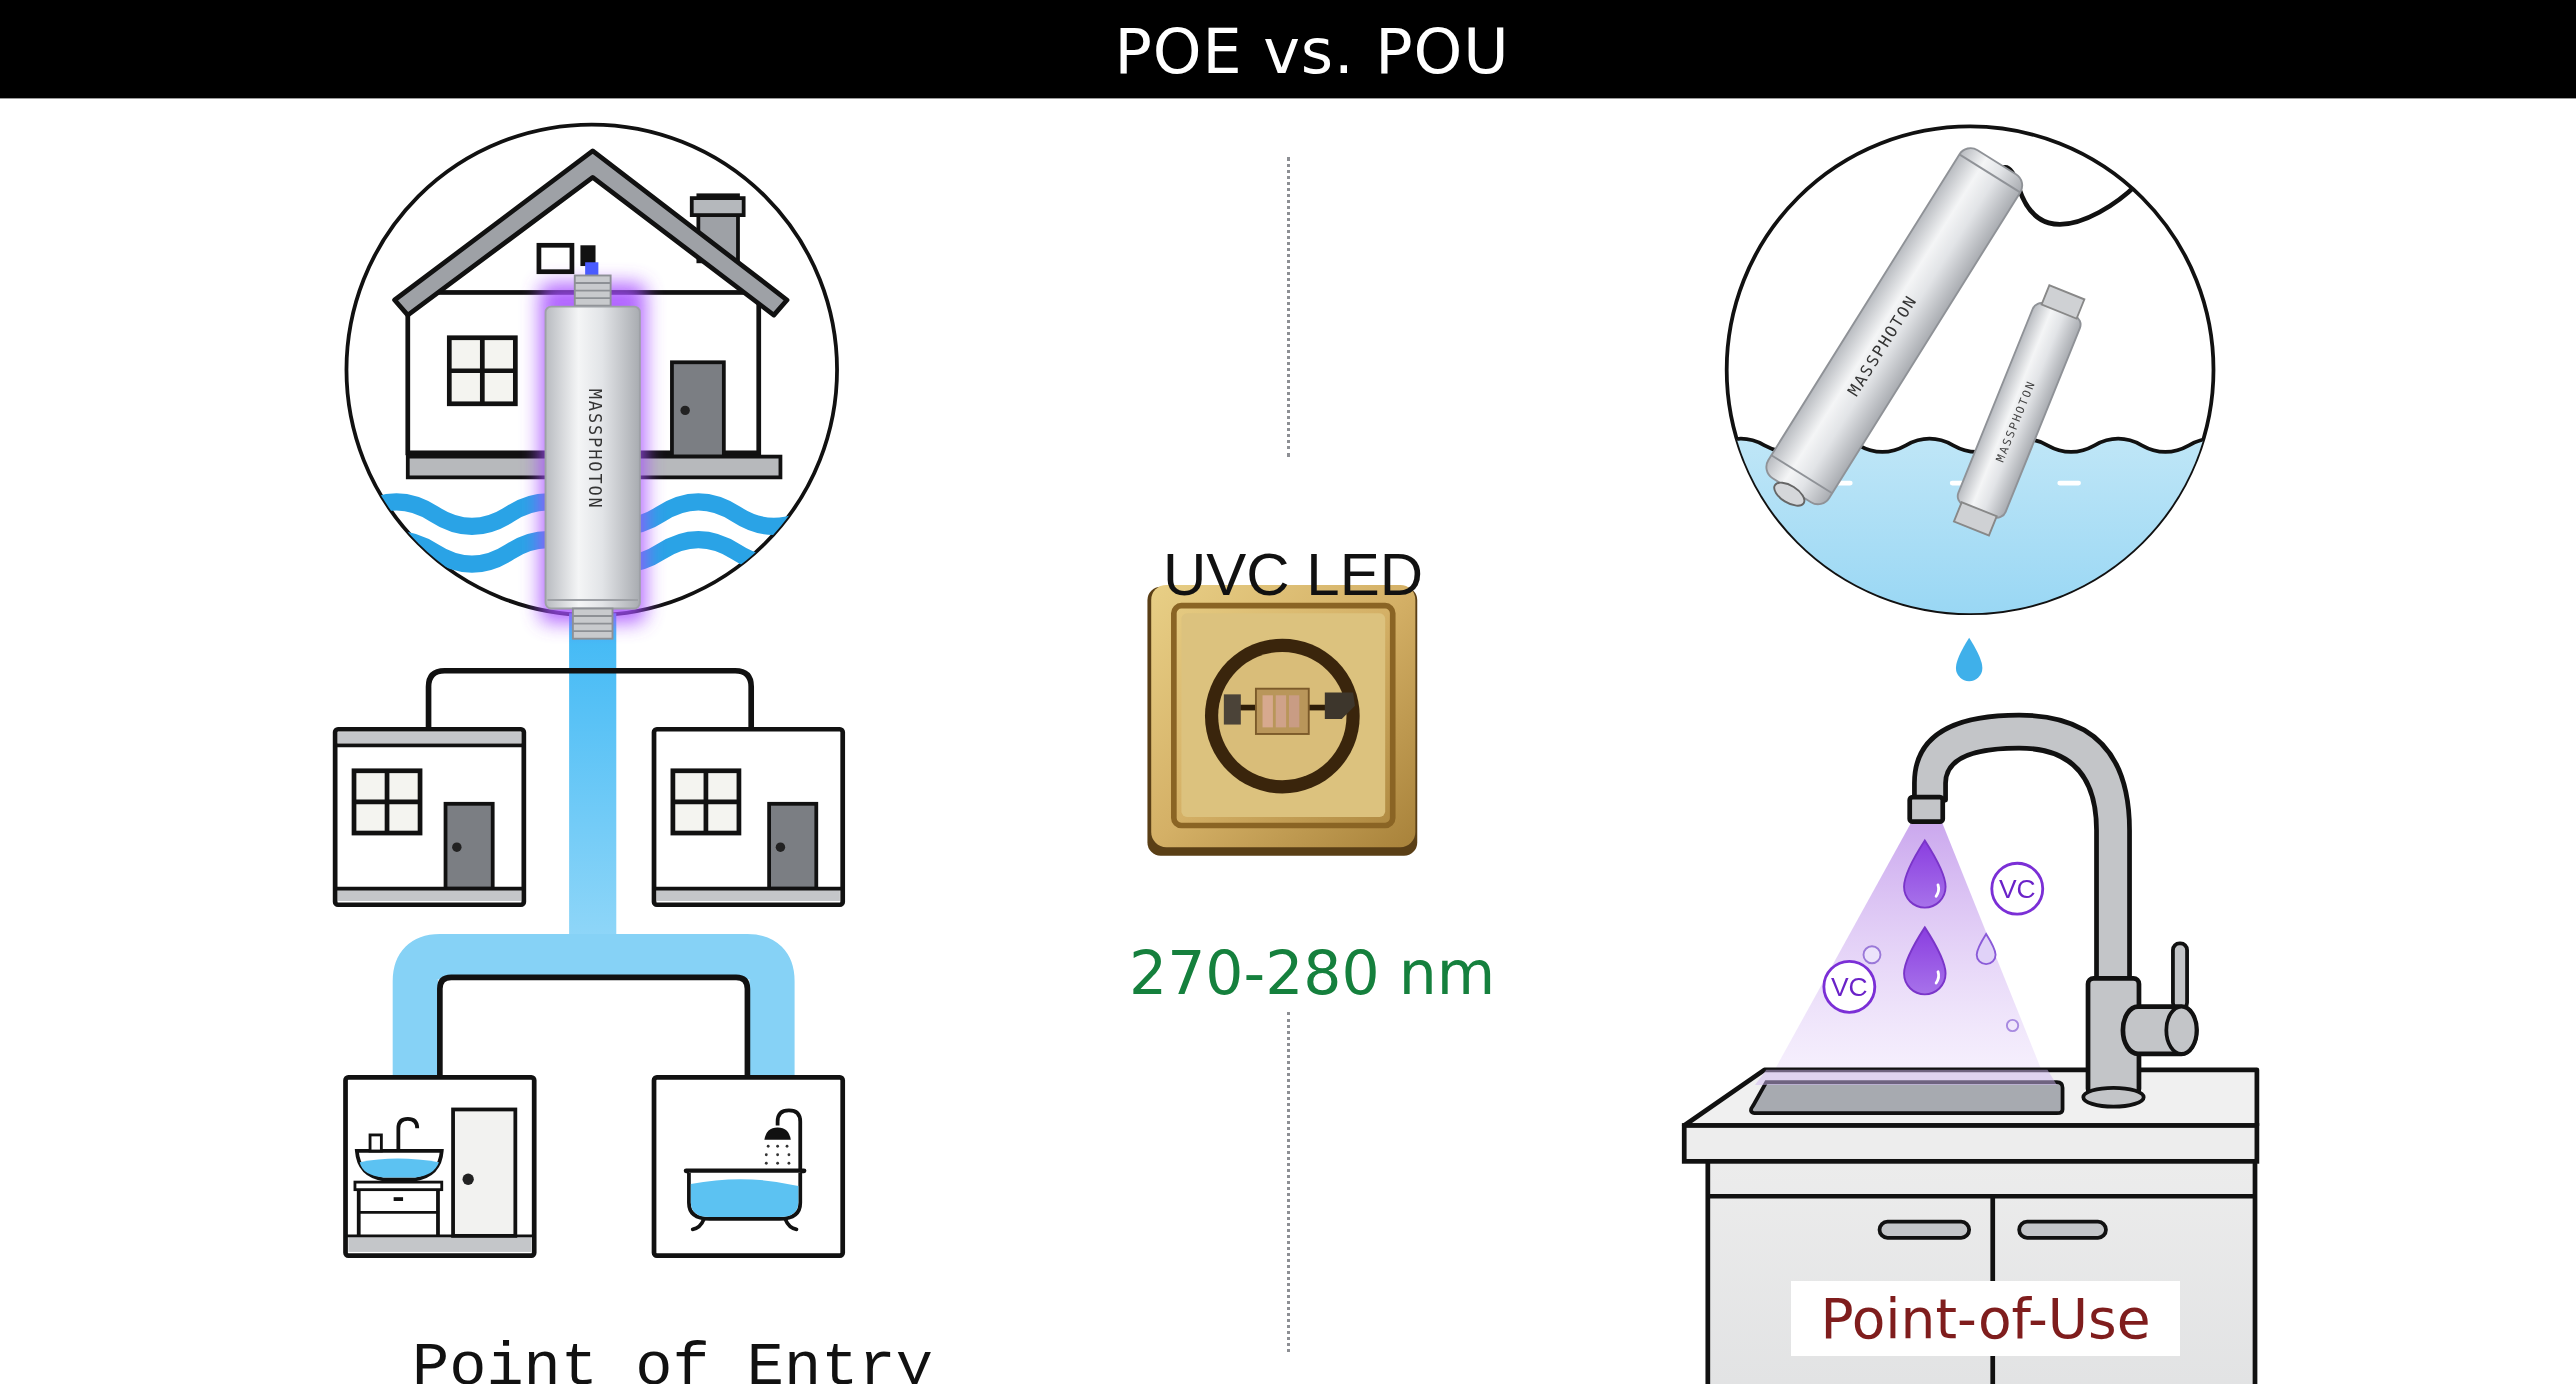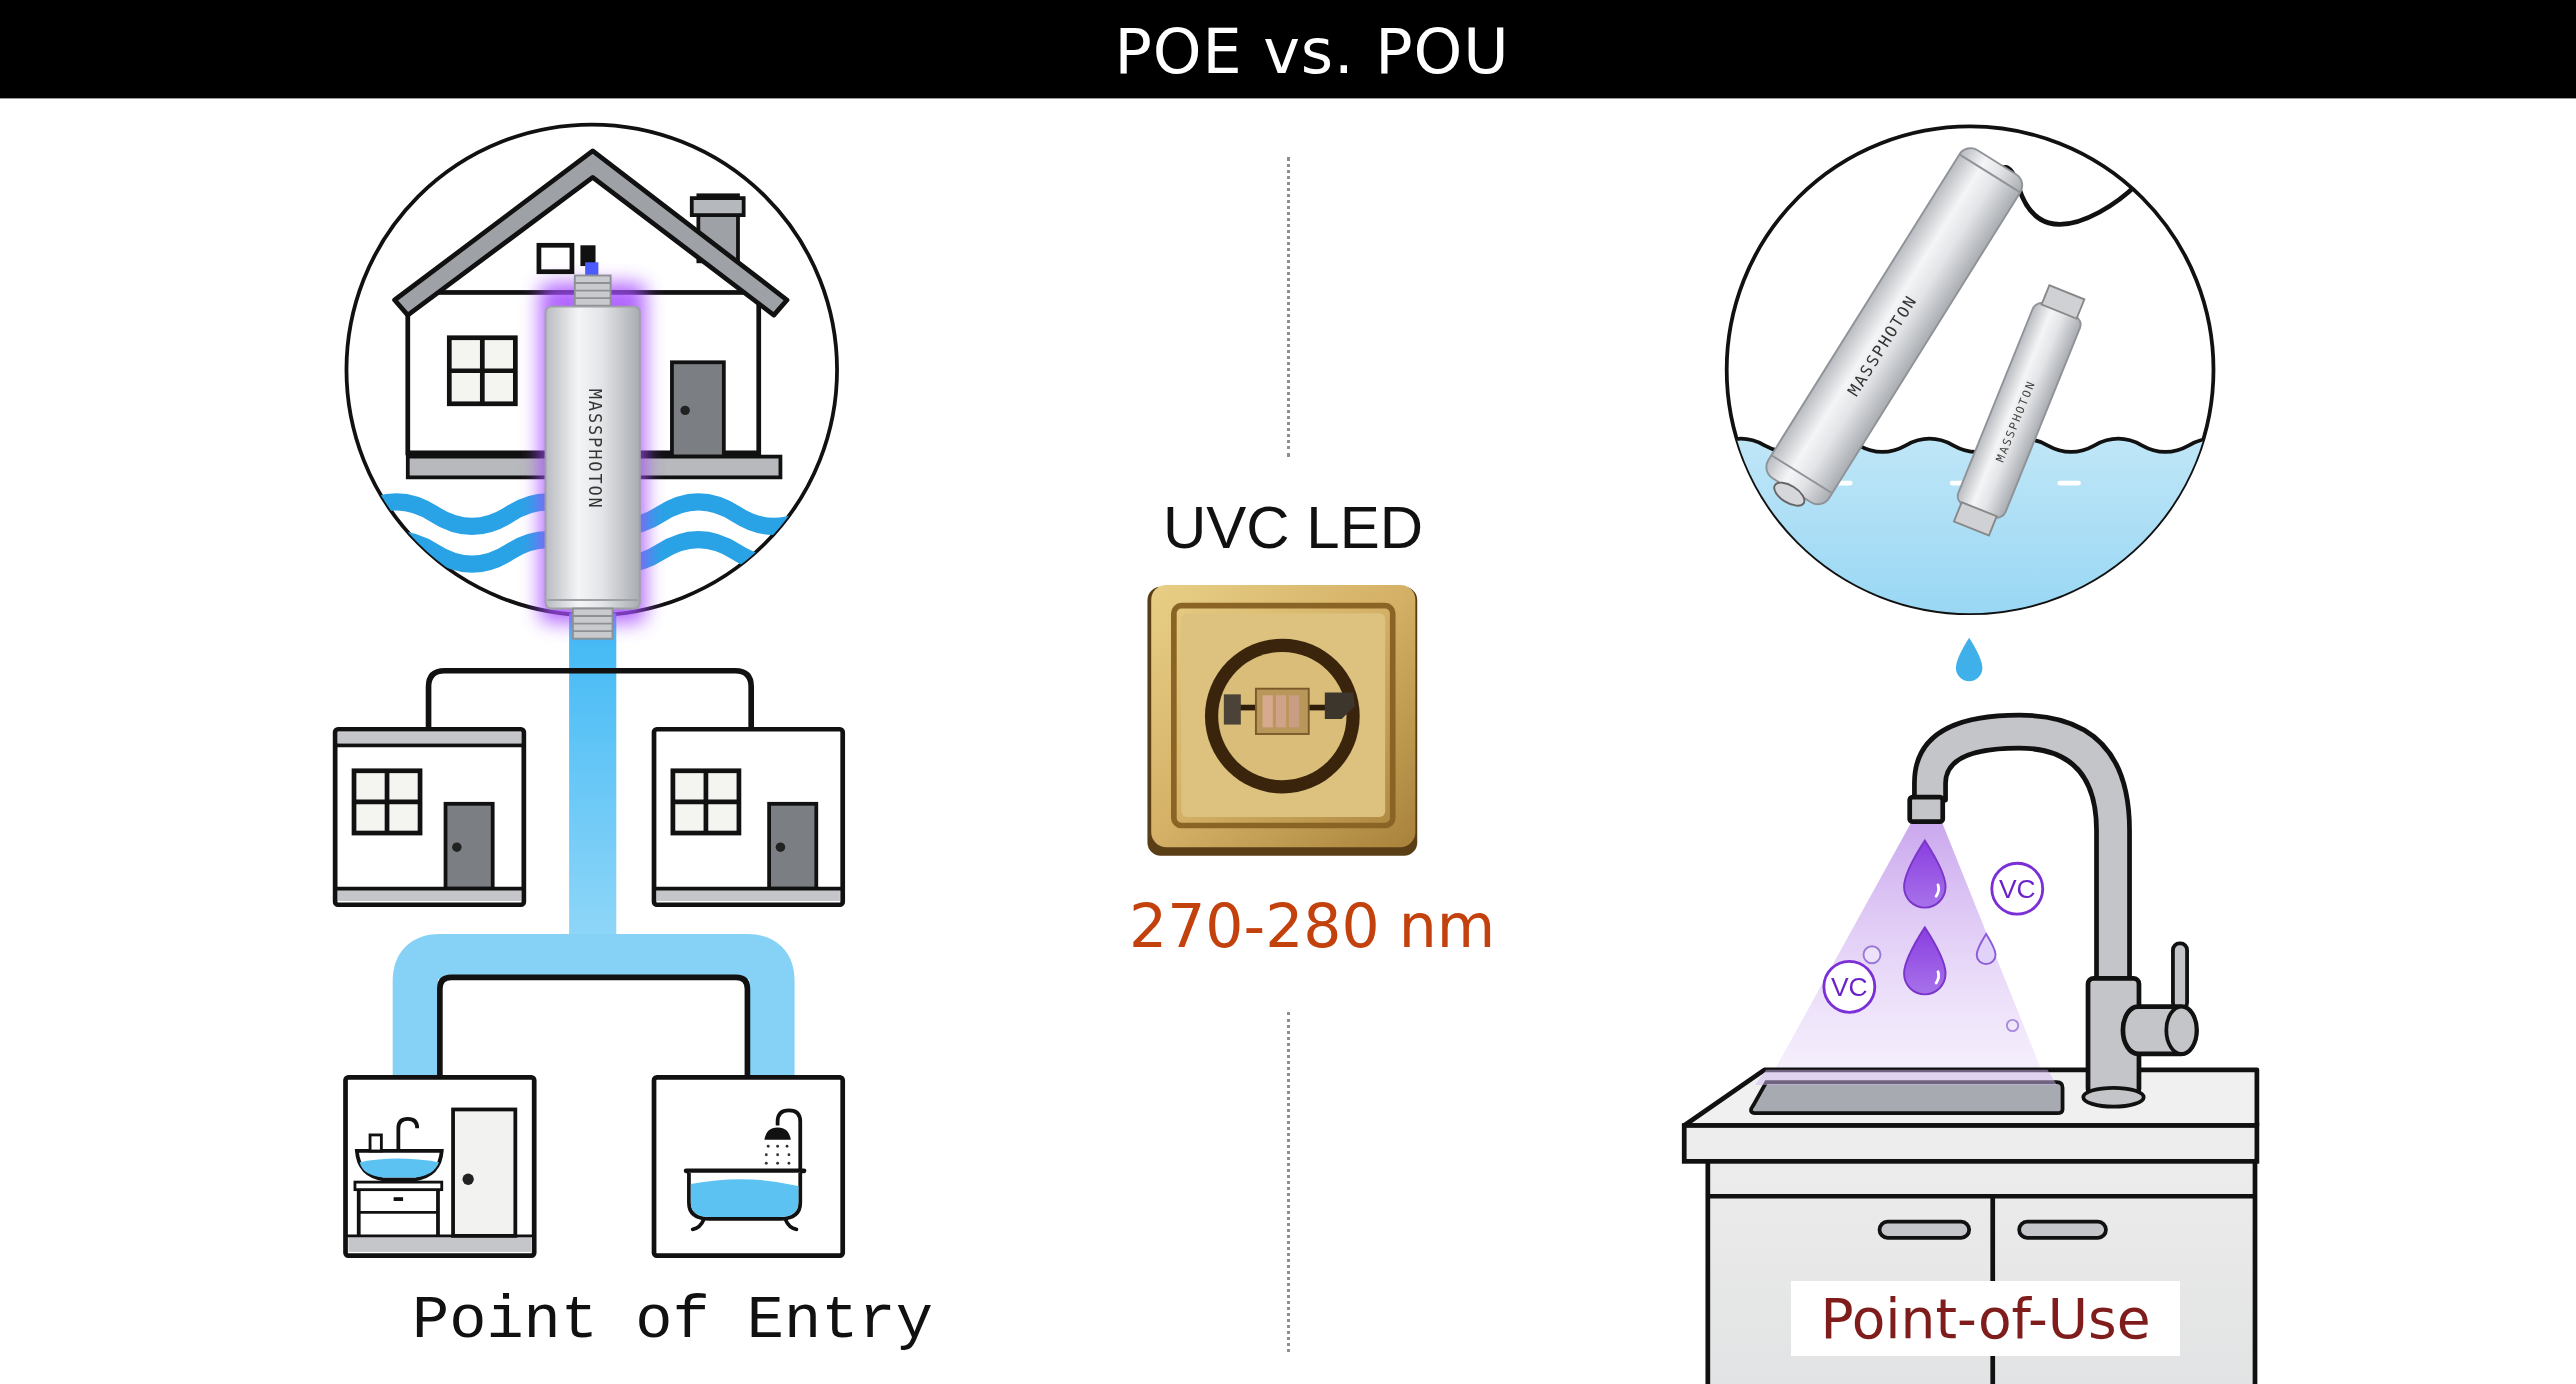--- a/index.html
+++ b/index.html
@@ -18,30 +18,30 @@
     color: #ffffff; font-family: "DejaVu Sans", sans-serif; font-size: 62px;
     font-weight: normal; letter-spacing: 0.9px; transform: translateY(1.9px);
   }
   .divider {
     position: absolute; left: 1287px; width: 0; border-left: 3.8px dotted #8d8f94;
   }
   .divider.top { top: 157px; height: 300px; }
   .divider.bottom { top: 1012px; height: 340px; }
 
   .label {
-    position: absolute; white-space: nowrap; color: #111;
+    position: absolute; white-space: nowrap; color: #111; margin-top: 47px;
   }
   .poe-label {
     left: 412px; top: 1285px; font-size: 62px; font-family: Liberation Mono, monospace;
   }
   .uvc-label {
     left: 1163px; top: 493px; font-size: 60px; font-family: "Liberation Sans", sans-serif;
   }
   .nm-label {
-    left: 1129px; top: 891px; font-size: 60px; color: #c2410c;
+    left: 1129px; top: 891px; font-size: 60px; color: #15803d;
     font-family: "DejaVu Sans", sans-serif;
   }
   .pou-box {
     position: absolute; left: 1791px; top: 1281px; width: 389px; height: 75px;
     background: #ffffff; display: flex; align-items: center; justify-content: center;
   }
   .pou-label {
     font-size: 55px; color: #7f1d1d; font-family: "DejaVu Sans", sans-serif; white-space: nowrap;
   }
   svg.art { position: absolute; left: 0; top: 0; }

